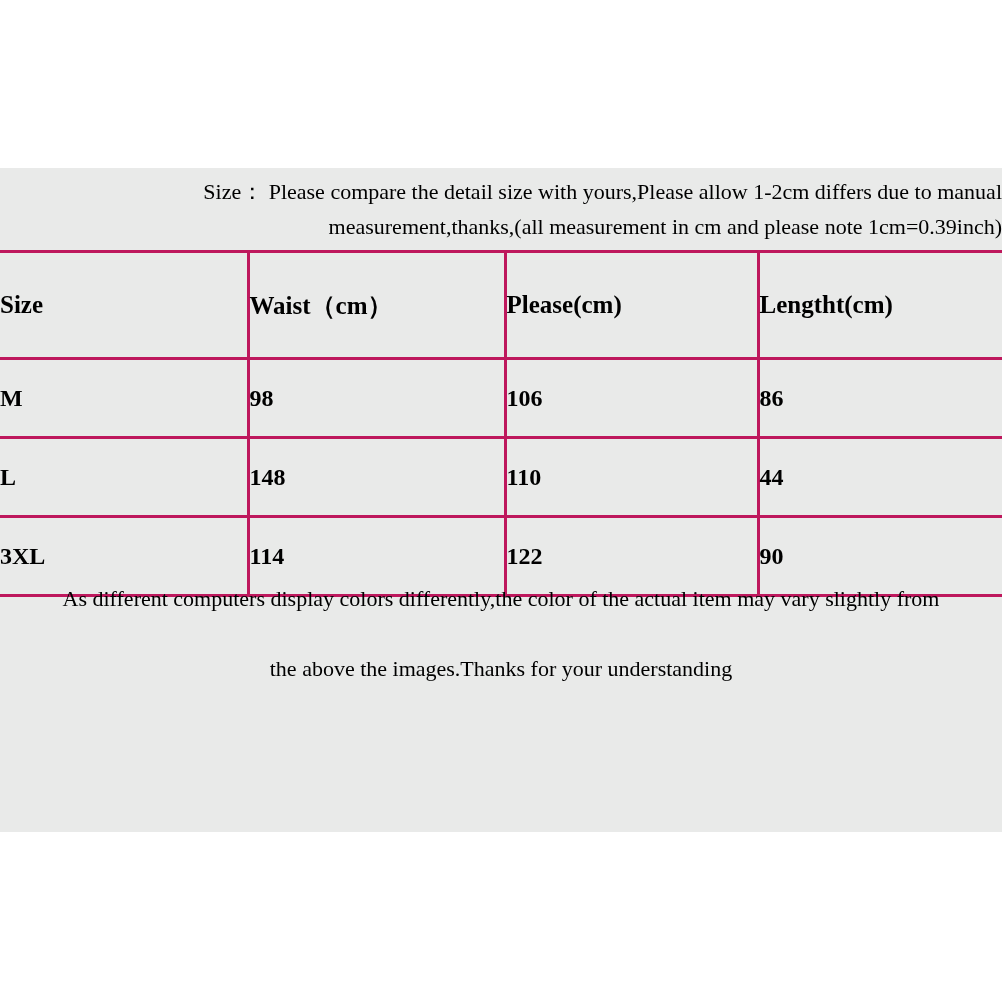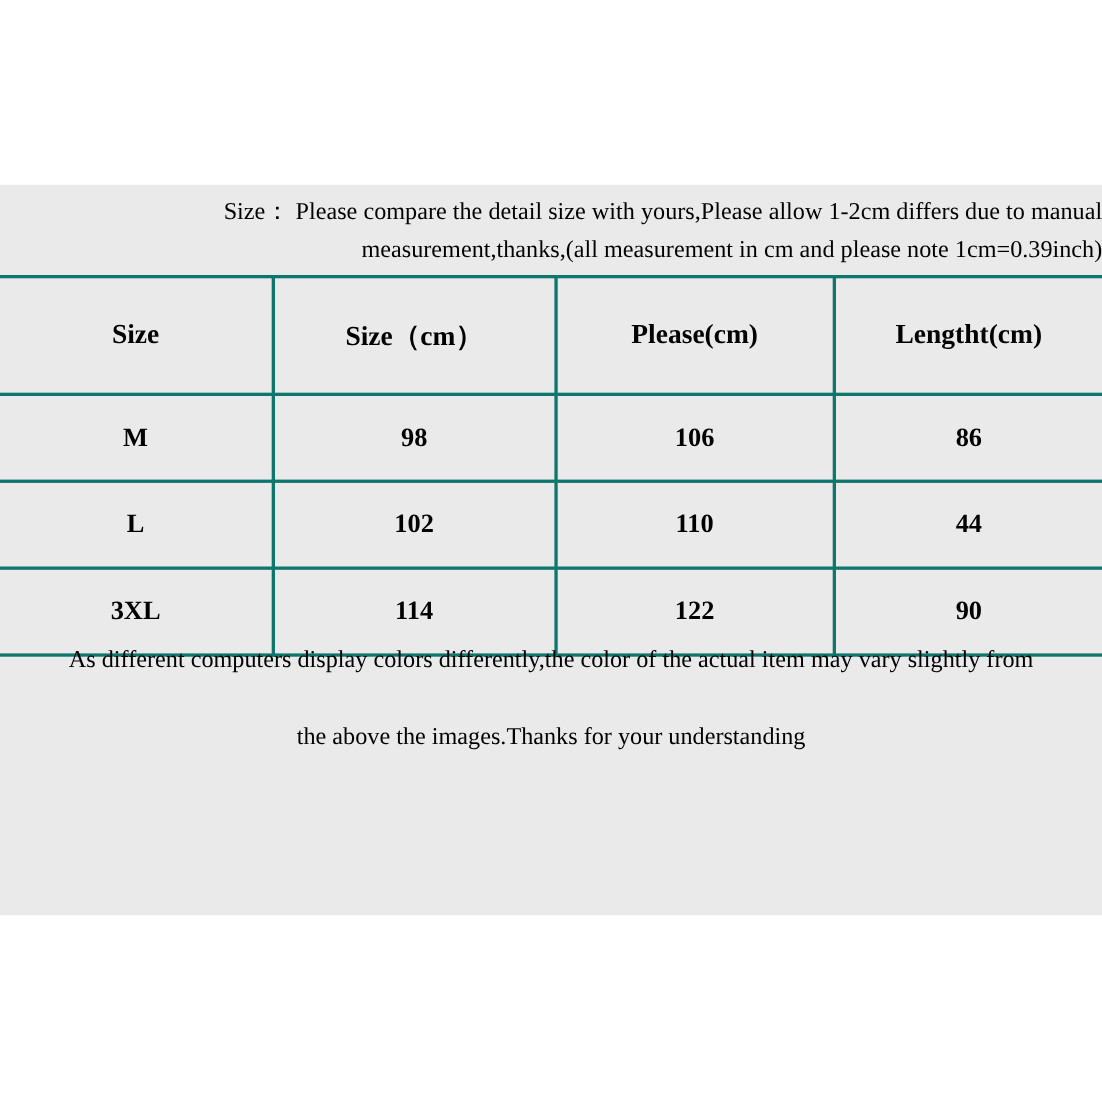--- a/index.html
+++ b/index.html
@@ -30,22 +30,22 @@
     line-height: 35px;
     white-space: nowrap;
   }
   table.size-chart {
     width: 1002px;
     border-collapse: collapse;
     table-layout: fixed;
   }
   table.size-chart th,
   table.size-chart td {
-    border: 3px solid #0f766e;
-    text-align: center;
+    border: 3px solid #be185d;
+    text-align: left;
     vertical-align: middle;
     font-weight: bold;
     padding: 0;
     background: #e9eae9;
   }
   table.size-chart th:first-child,
   table.size-chart td:first-child { border-left: none; }
   table.size-chart th:last-child,
   table.size-chart td:last-child { border-right: none; }
   table.size-chart th {
@@ -81,35 +81,35 @@
   <table class="size-chart">
     <colgroup>
       <col style="width:248px">
       <col style="width:257px">
       <col style="width:253px">
       <col style="width:244px">
     </colgroup>
     <thead>
       <tr>
         <th>Size</th>
-        <th>Size（cm）</th>
+        <th>Waist（cm）</th>
         <th>Please(cm)</th>
         <th>Lengtht(cm)</th>
       </tr>
     </thead>
     <tbody>
       <tr>
         <td>M</td>
         <td>98</td>
         <td>106</td>
         <td>86</td>
       </tr>
       <tr>
         <td>L</td>
-        <td>102</td>
+        <td>148</td>
         <td>110</td>
         <td>44</td>
       </tr>
       <tr>
         <td>3XL</td>
         <td>114</td>
         <td>122</td>
         <td>90</td>
       </tr>
     </tbody>

